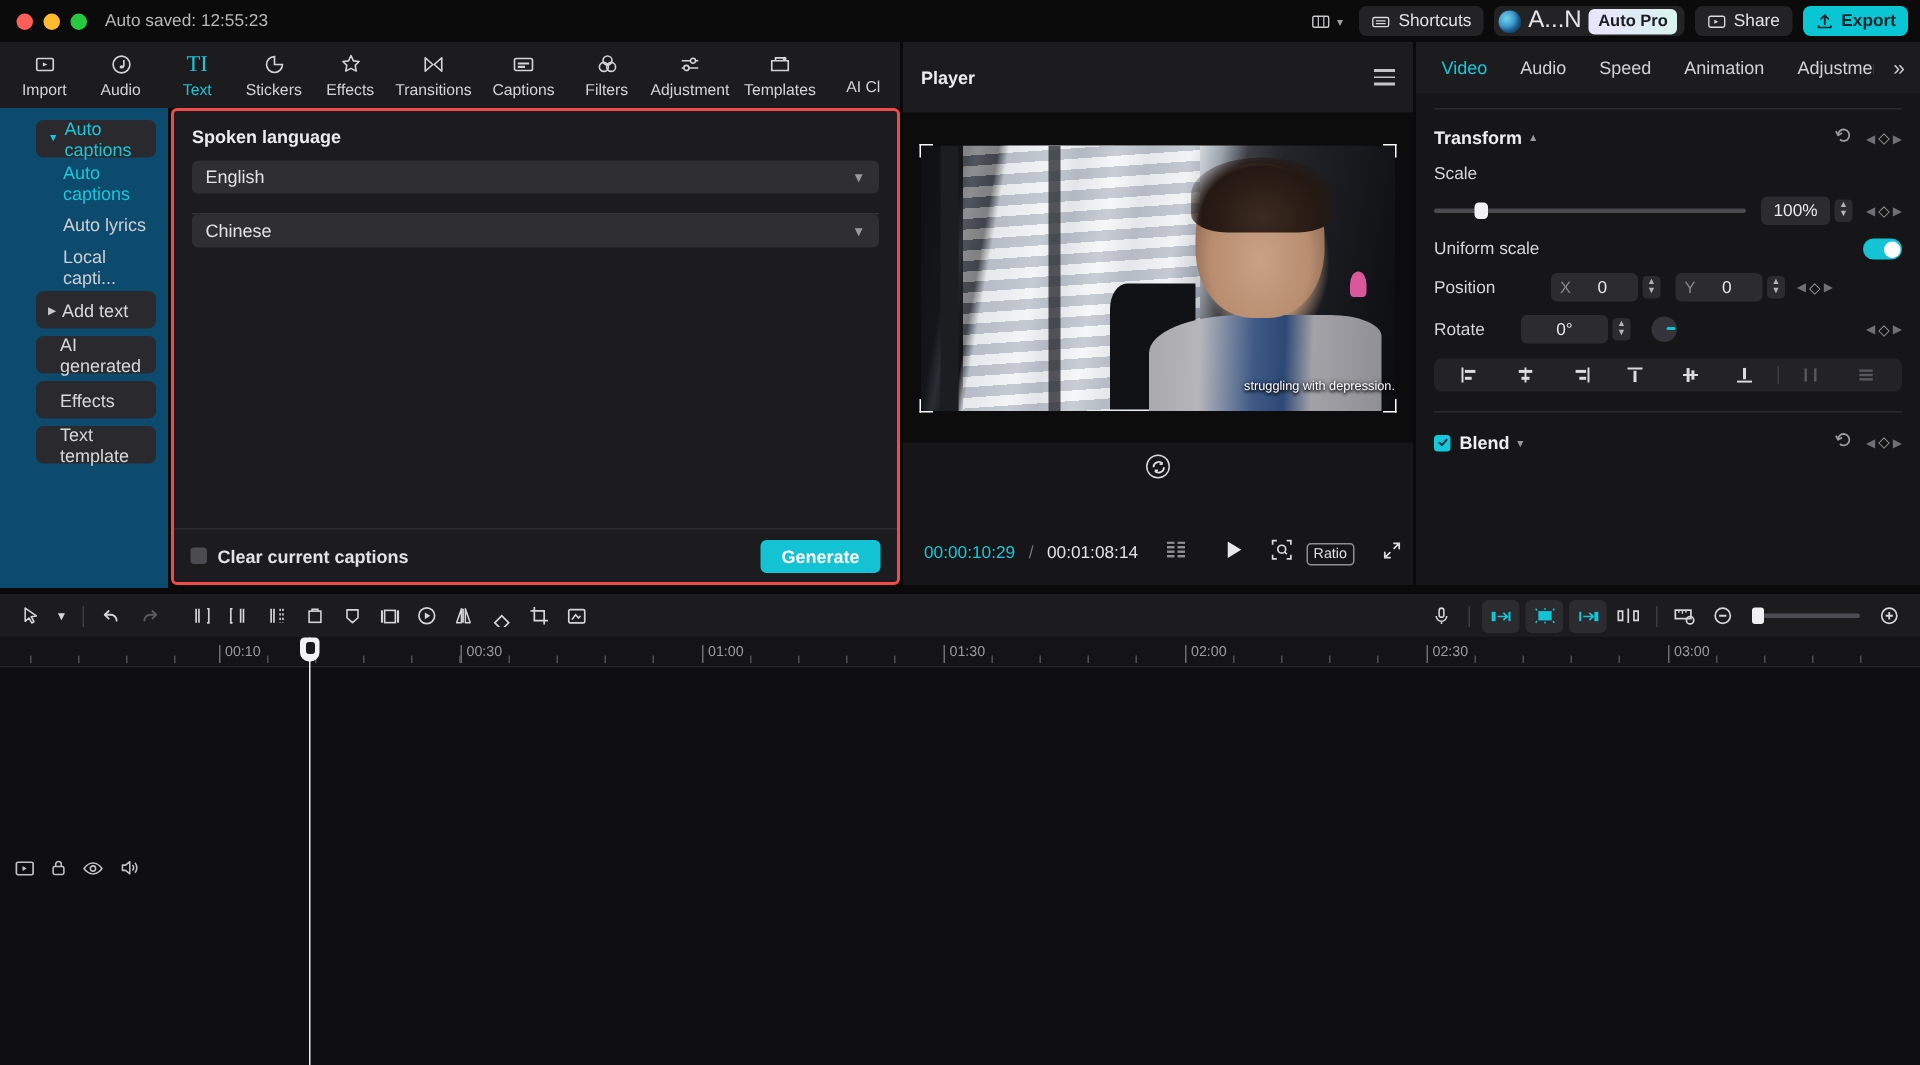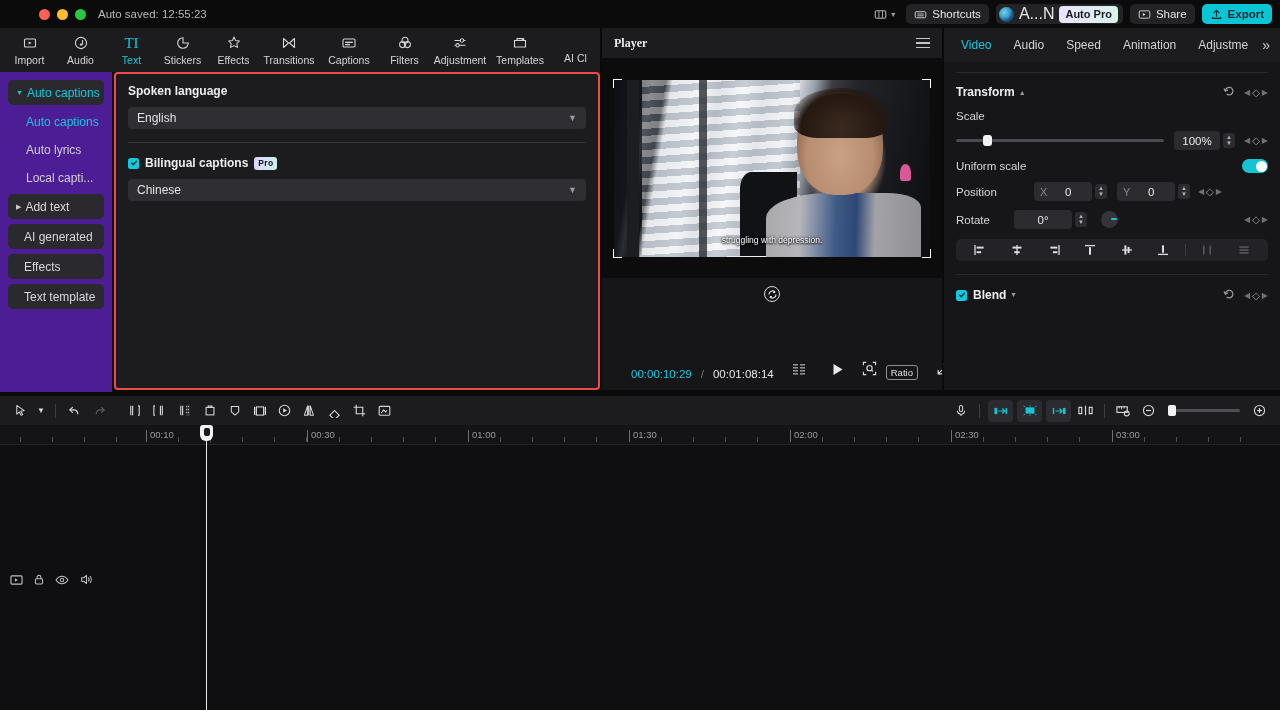--- a/index.html
+++ b/index.html
@@ -9,21 +9,21 @@
     font-family: "Liberation Sans", sans-serif;
     color: #e6e6e6;
     overflow: hidden;
     -webkit-font-smoothing: antialiased;
   }
   .app { position: relative; width: 1280px; height: 710px; }
 
   
   .titlebar {
     position: absolute; top:0; left:0; width:1280px; height:28px;
-    background:#0b0b0c; display:flex; align-items:center;padding-left:28px;
+    background:#0b0b0c; display:flex; align-items:center;
   }
   .traffic { display:flex; gap:7px; padding-left:11px; align-items:center; }
   .dot { width:11px; height:11px; border-radius:50%; }
   .dot.red{background:#ff5f57;} .dot.yellow{background:#febc2e;} .dot.green{background:#28c840;}
   .autosave { font-size:11.5px; color:#b9b9bb; margin-left:5px; white-space:nowrap; }
   .proj-title {
     position:absolute; left:0; right:0; text-align:center;
     font-size:12px; color:#f0f0f0; pointer-events:none;
   }
   .tb-right { position:absolute; right:8px; top:0; height:28px; display:flex; align-items:center; gap:7px; }
@@ -57,21 +57,21 @@
   }
   .tooltab.wide { width:60px; }
   .tooltab.active { color:#15c8dc; }
   .tt-ico { height:17px; display:flex; align-items:center; justify-content:center; }
   .chev-more { margin-left:auto; margin-right:9px; color:#cfcfd2; font-size:15px; }
   .tt-divider { width:1px; height:22px; background:#3a3a3e; margin:0 4px; }
 
   
   .sidebar {
     position:absolute; top:72px; left:0; width:112px; bottom:318px;
-    background:#4c1d95; padding-top:8px;
+    background:#0c4a6e; padding-top:8px;padding-left:16px;
   }
   .sb-item {
     margin:0 8px 5px 8px; height:25px; border-radius:5px;
     display:flex; align-items:center; padding-left:8px;
     font-size:12px; color:#d8d8da;
   }
   .sb-group { background:#2a2a2e; }
   .sb-group .caret { font-size:7px; margin-right:4px; color:#15c8dc; }
   .sb-group.collapsed .caret { color:#c9c9cc; }
   .sb-group.active { color:#15c8dc; }
@@ -115,21 +115,21 @@
   .btn-generate {
     background:#13c3d4; color:#ffffff; font-size:12px; font-weight:bold;
     border-radius:4px; padding:4px 14px;
   }
 
   
   .player {
     position:absolute; left:602px; top:28px; width:340px; height:362px;
     background:#161618;
   }
-  .player-head { height:30px; display:flex; align-items:center; justify-content:space-between; padding:0 12px; background:#1c1c1f;font-family:Liberation Serif, serif;}
+  .player-head { height:47px; display:flex; align-items:center; justify-content:space-between; padding:0 12px; background:#1c1c1f;}
   .player-title { font-size:12px; color:#ededef; font-weight:bold; }
   .hamb { display:flex; flex-direction:column; gap:3px; }
   .hamb i { display:block; width:14px; height:1.6px; background:#c5c5c8; }
   .stage { height:220px; background:#0c0c0d; display:flex; align-items:center; justify-content:center; position:relative; }
   .vidwrap { position:relative; width:316px; height:177px; background:#000; }
   .vid {
     position:absolute; inset:0; overflow:hidden;
     background:
       radial-gradient(ellipse 58px 80px at 73% 44%, #d7b79a 0%, #c5a183 45%, rgba(197,161,131,0) 72%),
       linear-gradient(100deg,#0f1013 0%,#14161a 9%, #2a2d33 11%, #1a1c20 13%, #101114 15%,
@@ -156,35 +156,35 @@
     border-radius:50% 50% 25% 25%;
   }
   .vid-man-body {
     position:absolute; left:48%; bottom:0; width:49%; height:36%;
     background: linear-gradient(92deg, #a9a9ac 0%, #b6b6ba 22%, #3f5a86 45%, #2e4875 58%, #a2a2a7 70%, #8f8f95 100%);
     border-radius:40% 22% 0 0;
   }
   .vid-chair { position:absolute; left:40%; top:52%; width:18%; height:48%; background:#101216; border-radius:20% 0 0 0;}
   .vid-pink { position:absolute; right:6%; top:48%; width:11px; height:17px; background:#ef5fa8; border-radius:50% 50% 20% 20%; opacity:.9;}
   .vid-caption {
-    position:absolute; left:0; right:0; bottom:12px; text-align:center;
+    position:absolute; left:0; right:0; bottom:12px; text-align:right;
     font-size:8.5px; color:#ffffff; text-shadow:0 0 3px #000, 0 1px 2px #000;
     font-family:"Liberation Sans", sans-serif;
   }
   .corner { position:absolute; width:9px; height:9px; border:1.6px solid #fff; }
   .c-tl{left:-1px;top:-1px;border-right:0;border-bottom:0;}
   .c-tr{right:-1px;top:-1px;border-left:0;border-bottom:0;}
   .c-bl{left:-1px;bottom:-1px;border-right:0;border-top:0;}
   .c-br{right:-1px;bottom:-1px;border-left:0;border-top:0;}
 
   .reset-row { height:32px; display:flex; align-items:center; justify-content:center; }
   .reset-ico { width:16px; height:16px; border:1.6px solid #d9d9dc; border-radius:50%; display:flex; align-items:center; justify-content:center;}
   .player-ctrl {
-    position:absolute; bottom:10px; left:15px; right:0; height:22px;
-    display:flex; align-items:flex-end; padding:0 14px; gap:9px;
+    position:absolute; bottom:10px; left:0; right:0; height:22px;
+    display:flex; align-items:center; padding:0 14px; gap:9px;
   }
   .tc-cur { color:#15c8dc; font-size:11.5px; }
   .tc-sep { color:#78787c; font-size:11.5px; }
   .tc-tot { color:#e4e4e6; font-size:11.5px; }
   .pc-spacer { flex:1; }
   .ratio-box { border:1px solid #8e8e93; border-radius:3px; font-size:9.5px; padding:1px 4px; color:#e0e0e2; }
   .vbar { width:1px; height:13px; background:#424247; }
 
   
   .rightpanel {
@@ -443,33 +443,31 @@
   </div>
 
   <div class="captions-panel">
     <div class="cp-body">
       <div class="cp-label">Spoken language</div>
       <div class="select">
         <span>English</span>
         <span class="caret-dn">▼</span>
       </div>
       <div class="cp-hr"></div>
-      <div class="cp-check-row">
-        <span class="cbox">
-          <svg viewBox="0 0 10 10">
-              <path d="M2 5.2l2 2 4-4.4" fill="none" stroke="#0b2c30" stroke-width="1.6" stroke-linecap="round" stroke-linejoin="round"></path>
-            </svg>
-        </span>
-        <span class="cp-check-label">Bilingual captions</span>
-        <span class="pro-badge">Pro</span>
-      </div>
       <div class="select">
         <span>Chinese</span>
         <span class="caret-dn">▼</span>
       </div>
+    </div>
+    <div class="cp-footer">
+      <div class="footer-left">
+        <span class="cbox off"></span>
+        <span>Clear current captions</span>
+      </div>
+      <div class="btn-generate">Generate</div>
     </div>
   </div>
 
   <div class="player">
     <div class="player-head">
       <span class="player-title">Player</span>
       <span class="hamb">
           <i></i>
           <i></i>
           <i></i>

